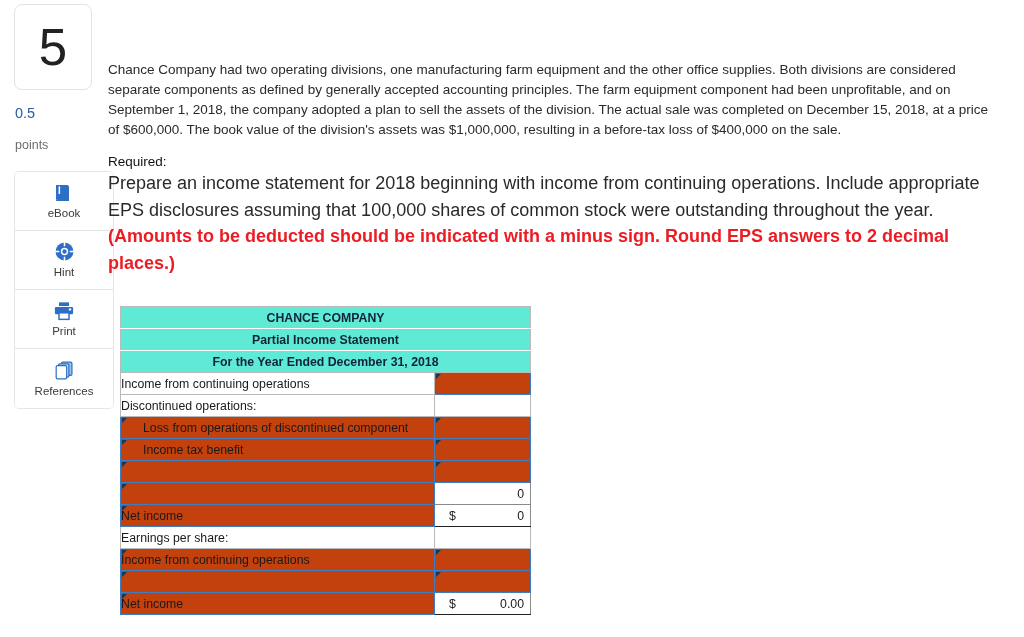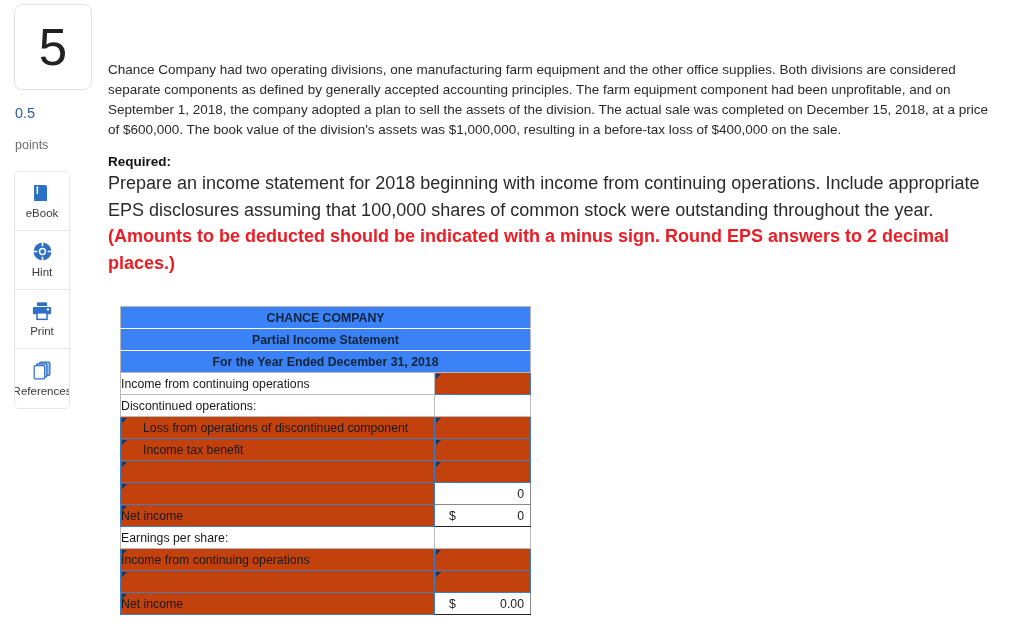--- a/index.html
+++ b/index.html
@@ -56,21 +56,21 @@
   }
   .points-label {
     font-size: 12.5px;
     color: #6e6e6e;
     line-height: 1.3;
     margin-top: 15px;
   }
 
   .tool-stack {
     margin-top: 18px;
-    width: 56px;
+    width: 100px;
     border: 1px solid #e6e6e6;
     border-radius: 5px;
     overflow: hidden;
     background: #fff;
   }
   .tool-btn {
     height: 59px;
     border-bottom: 1px solid #e6e6e6;
     display: flex;
     flex-direction: column;
@@ -98,21 +98,21 @@
     font-size: 13.5px;
     line-height: 1.47;
     color: #2a2a2a;
     margin: 0 0 15px 0;
     max-width: 882px;
   }
   .para.tight { margin-bottom: 14px; }
 
   .req-head {
     font-size: 13.5px;
-    font-weight: bold;
+    font-weight: normal;
     color: #111;
     margin: 0 0 1px 0;
   }
   .req-body {
     font-size: 18px;
     line-height: 1.47;
     color: #2a2a2a;
     margin: 0;
     max-width: 882px;
   }
@@ -136,21 +136,21 @@
   table.stmt col.c1 { width: 314px; }
   table.stmt col.c2 { width: 96px; }
 
   table.stmt td {
     height: 22px;
     padding: 0;
     vertical-align: middle;
   }
 
   .hdr td {
-    background: #3b82f6;
+    background: #5eead4;
     color: #11233a;
     font-weight: bold;
     text-align: center;
     font-size: 12.3px;
     border: 1px solid #b9b9b9;
     border-bottom-color: #ffffff;
     height: 22px;
   }
   .hdr.last td { border-bottom: 1px solid #b9b9b9; }
 

